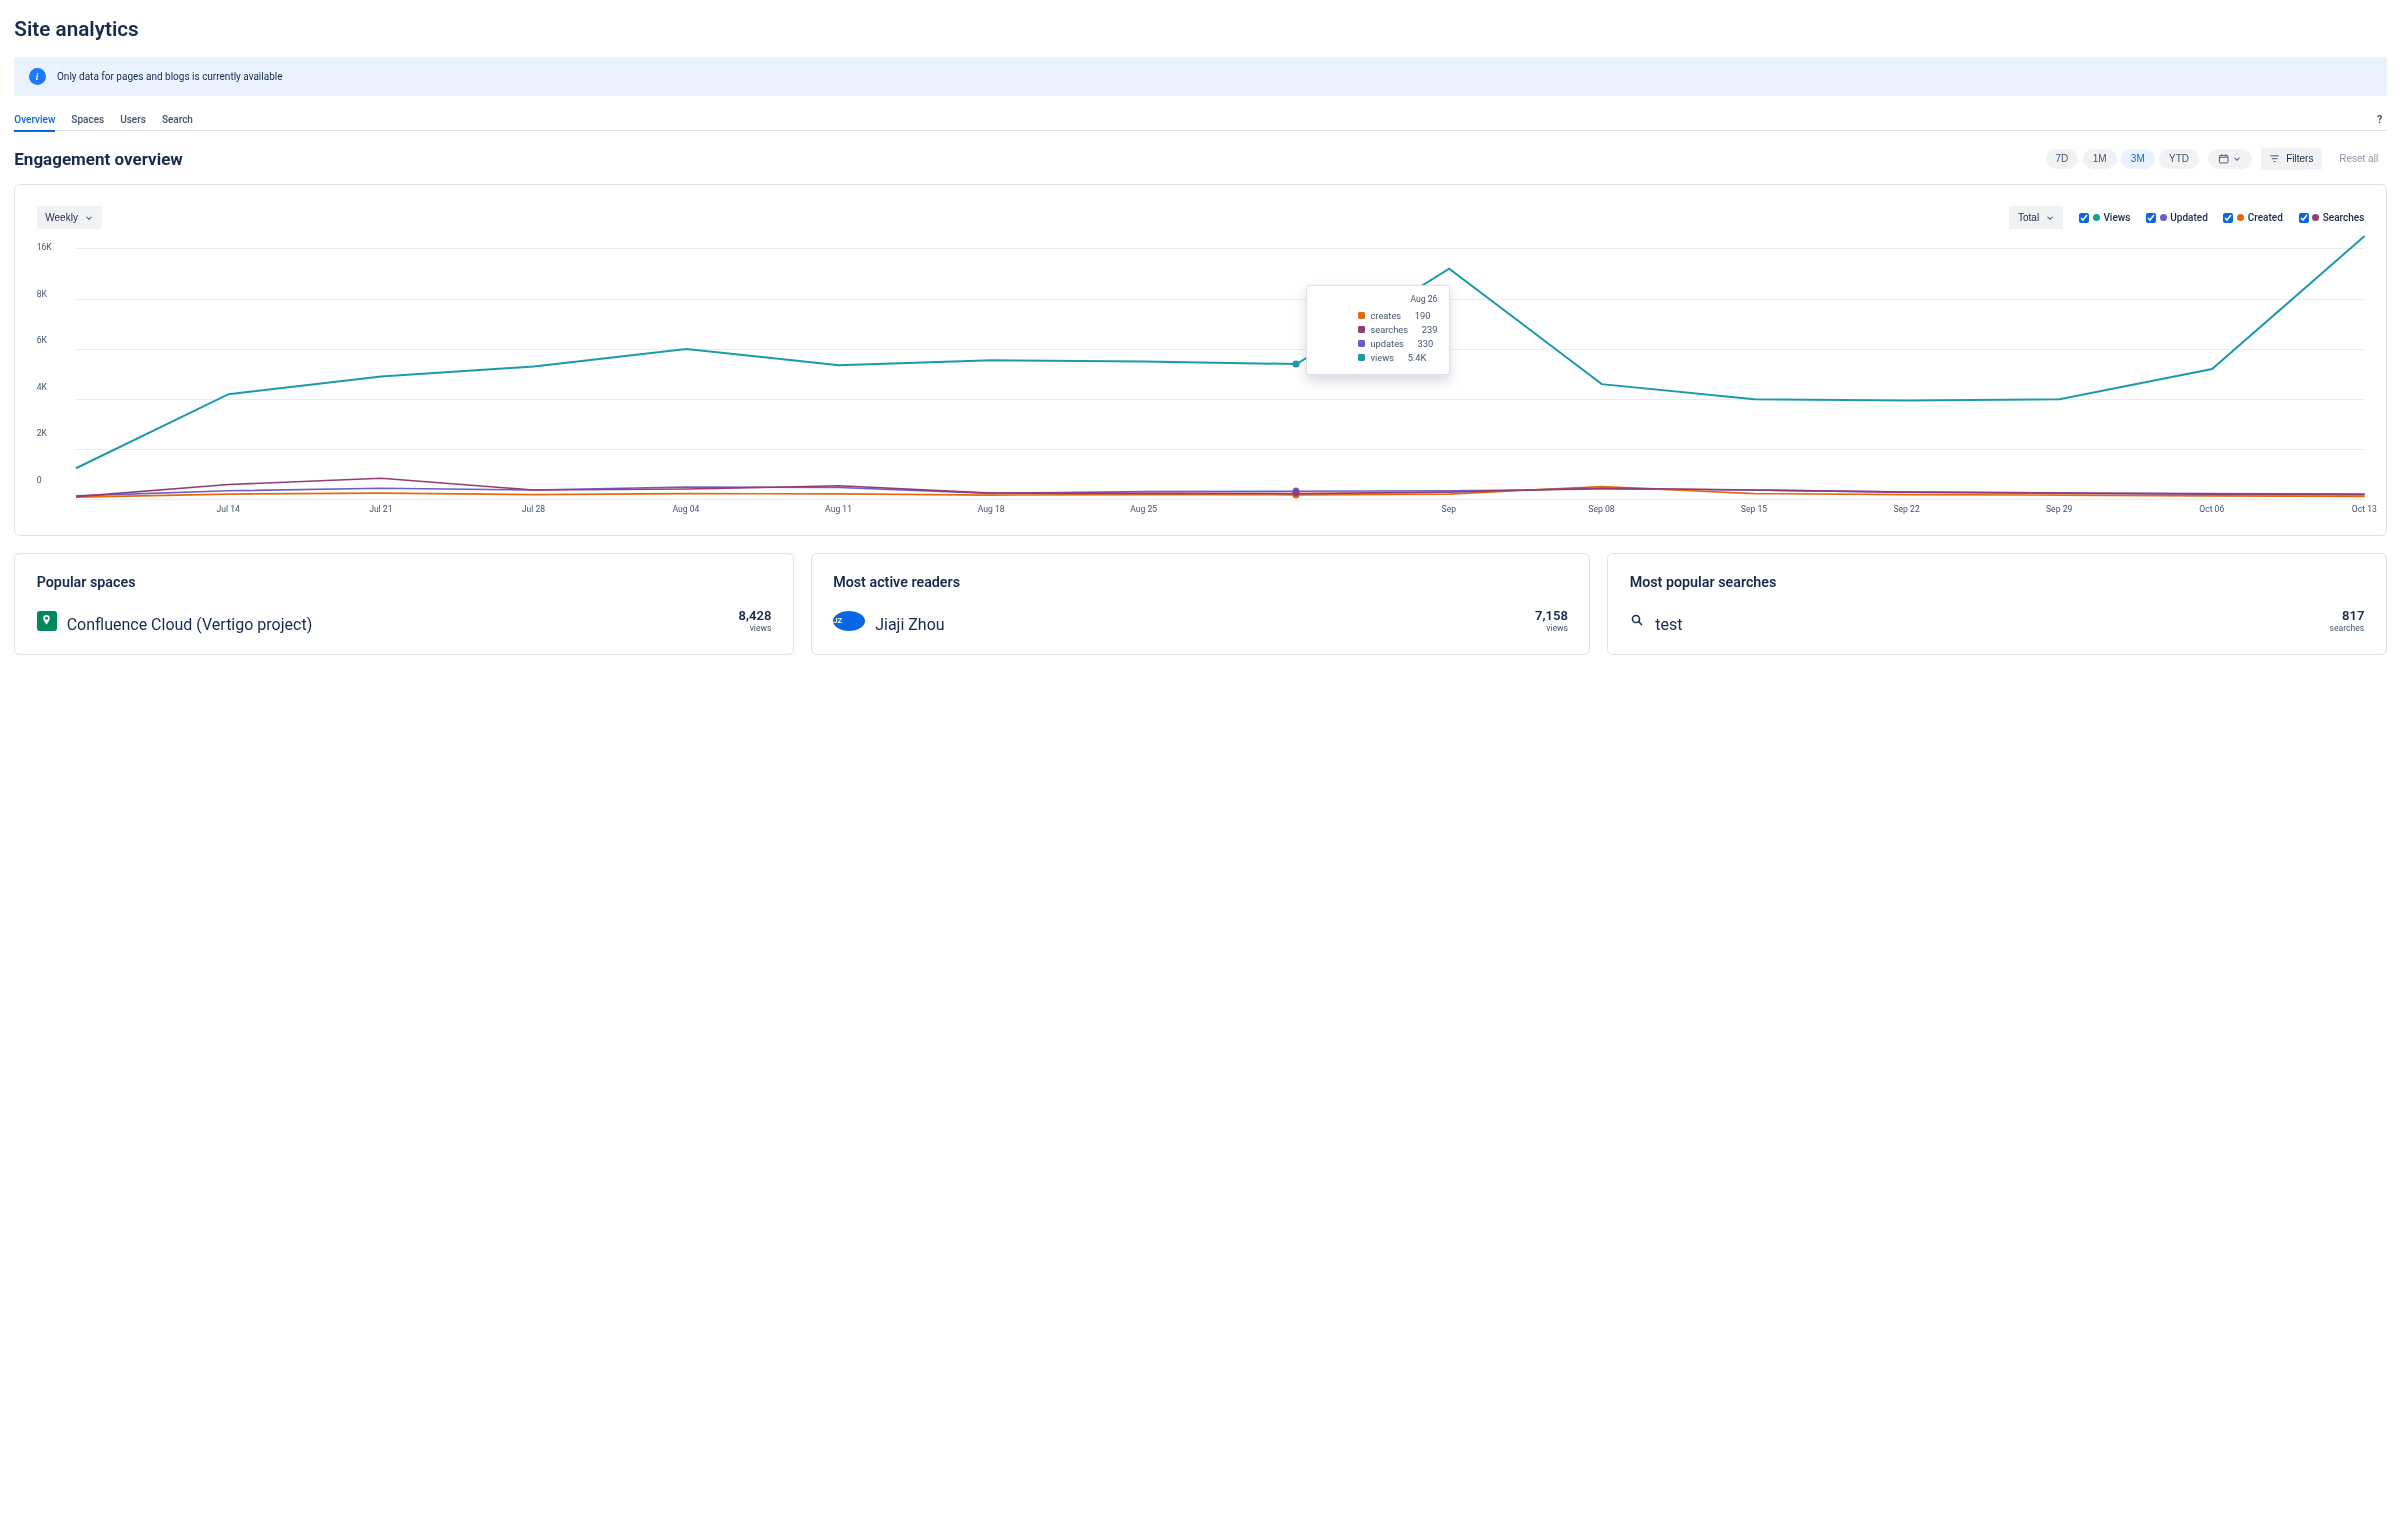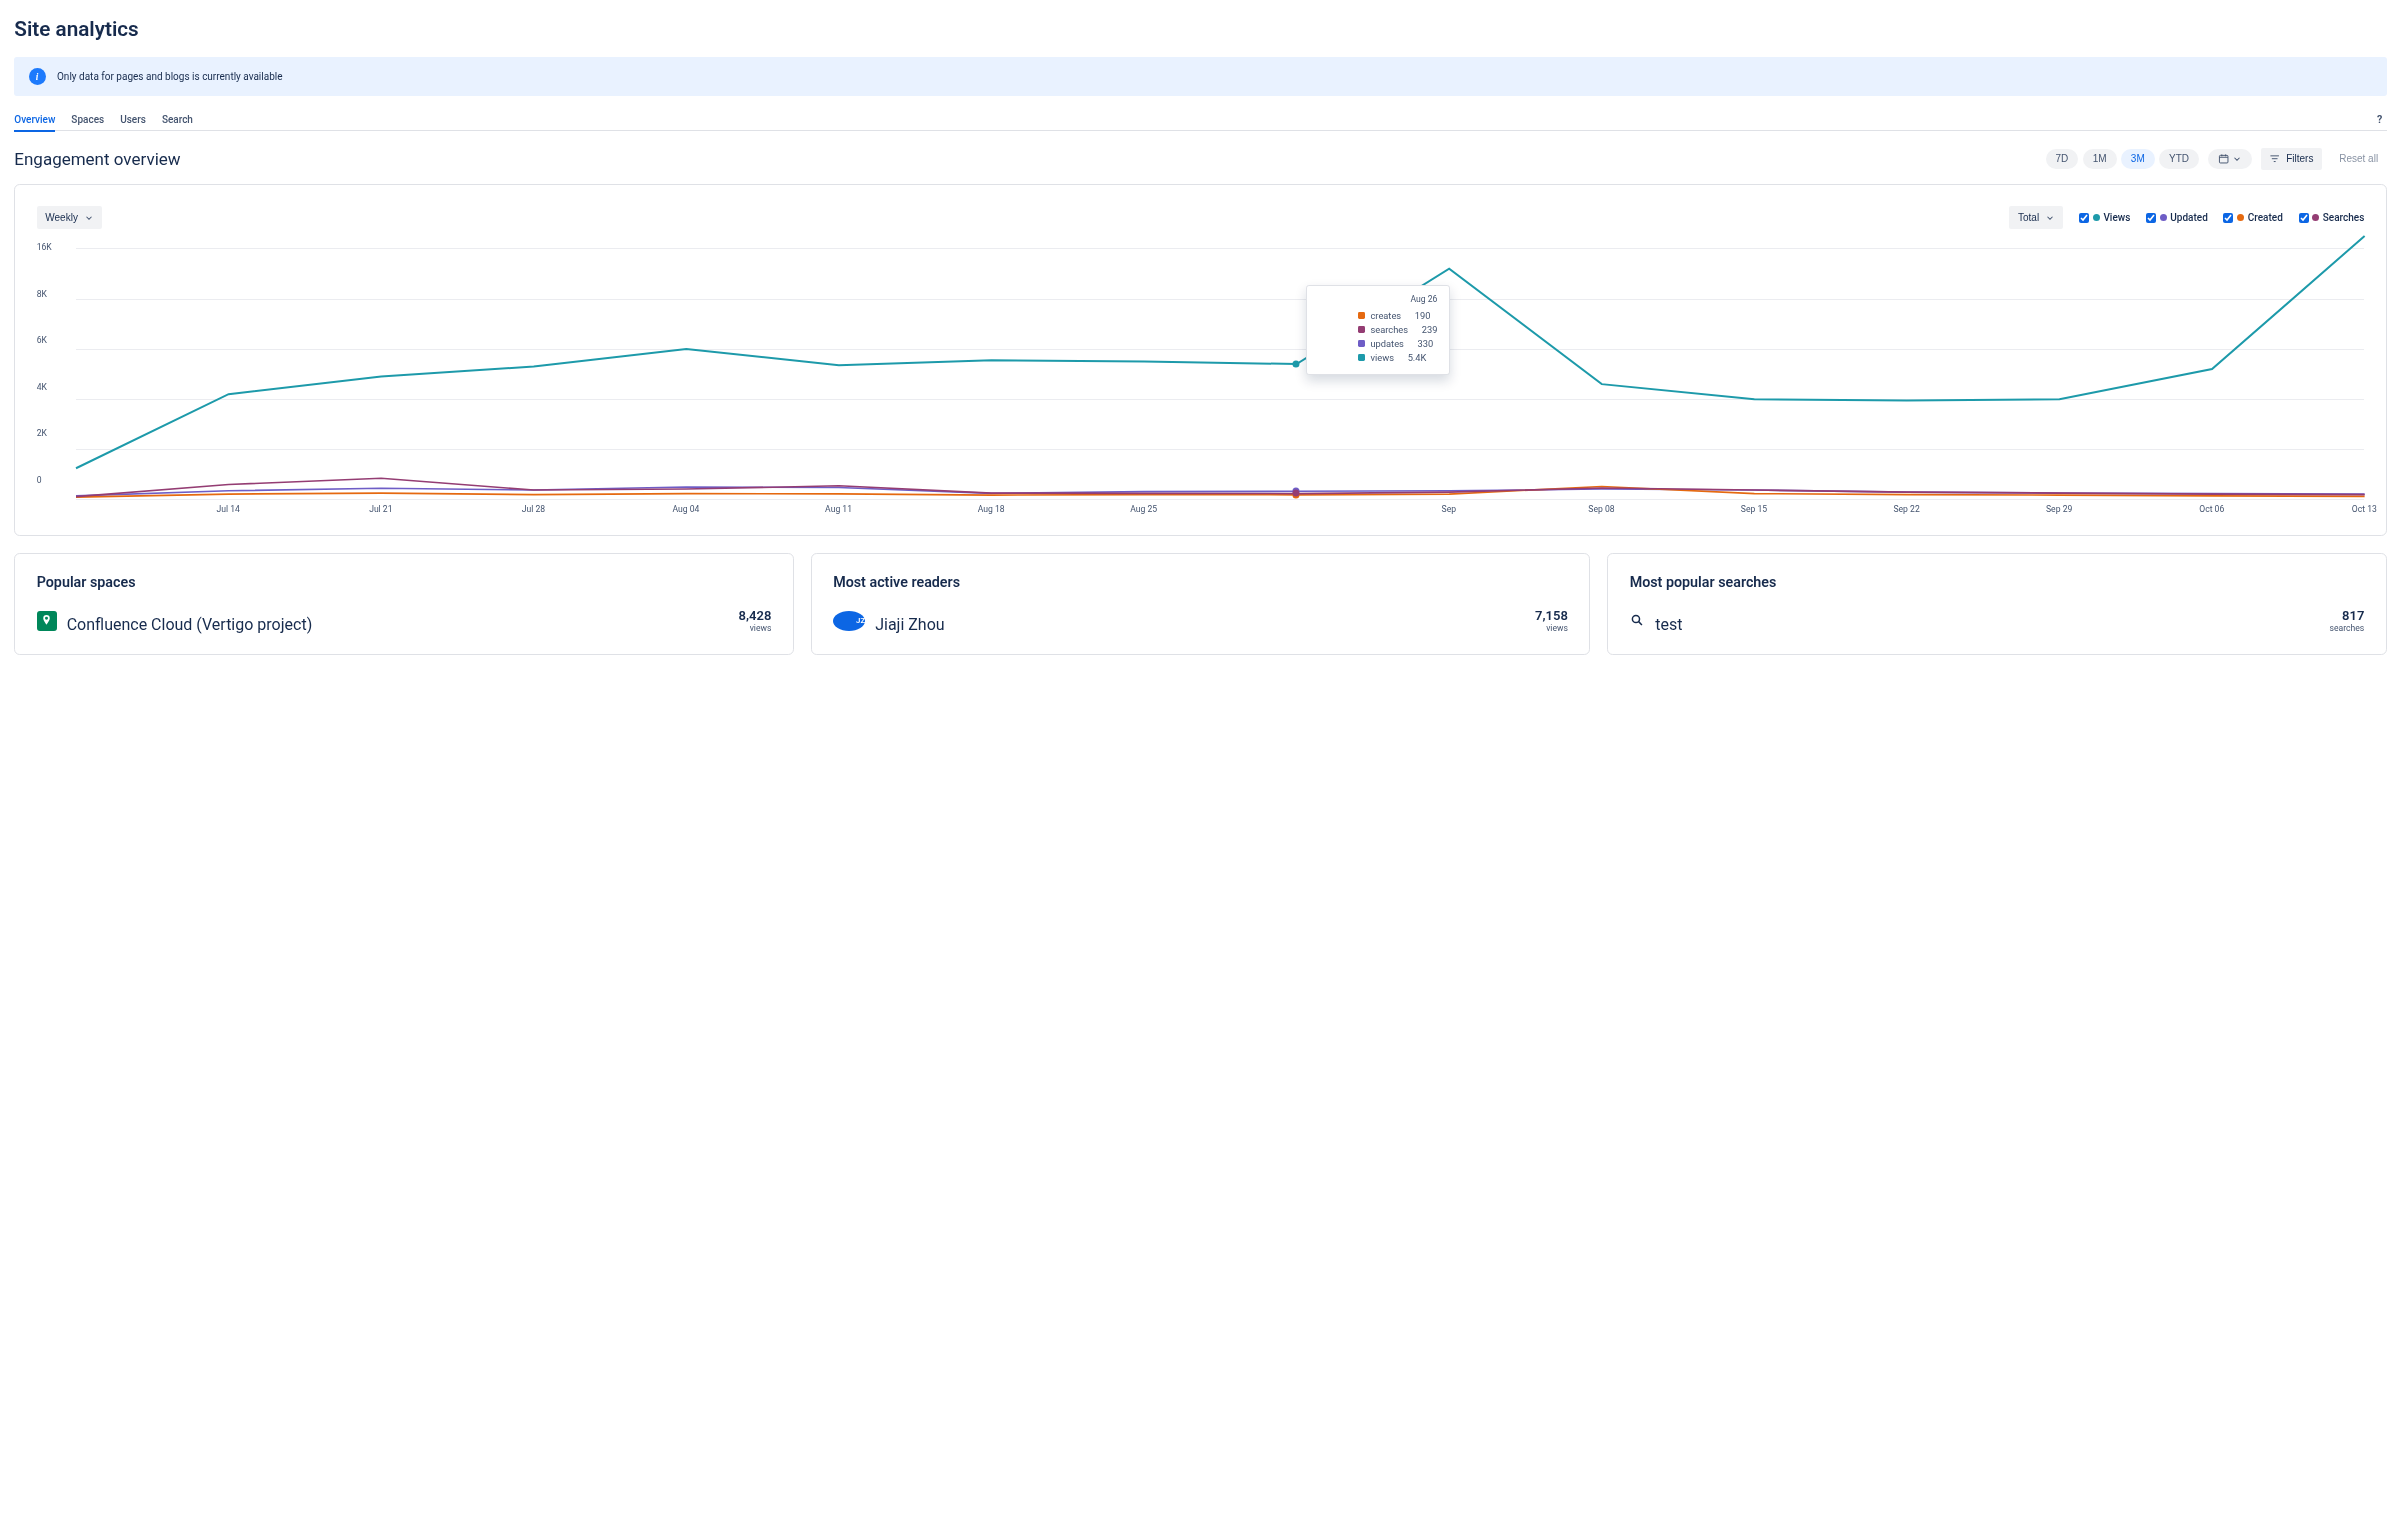--- a/index.html
+++ b/index.html
@@ -50,21 +50,21 @@
     padding:5.7px 0;cursor:pointer;position:relative;
   }
   .tab.active{color:var(--blue);}
   .tab.active::after{
     content:"";position:absolute;left:0;right:0;bottom:-1.4px;height:1.4px;background:var(--blue);
   }
   .help{font-weight:700;color:var(--text-subtle);font-size:10.7px;cursor:pointer;padding:0 4.3px;}
   .section-head{
     display:flex;justify-content:space-between;align-items:center;margin-bottom:14.3px;flex-wrap:wrap;gap:8.6px;
   }
-  h2.section-title{font-size:17px;font-weight:400;margin:0;color:#172B4D;}
+  h2.section-title{font-size:17px;font-weight:700;margin:0;color:#172B4D;}
   .controls{display:flex;align-items:center;gap:8.6px;}
   .chip-group{display:flex;gap:4.3px;}
   .chip{
     background:var(--chip);border:none;border-radius:71px;
     padding:4.3px 10px;font-size:10px;font-weight:500;color:var(--text-subtle);cursor:pointer;
   }
   .chip.active{background:var(--chip-active);color:var(--chip-active-text);}
   .chip.icon{display:flex;align-items:center;gap:2.9px;}
   .btn{
     background:var(--chip);border:none;border-radius:2.1px;
@@ -106,21 +106,21 @@
   .marker{position:absolute;width:7.1px;height:7.1px;border-radius:50%;transform:translate(-50%,-50%);}
   .stats-row{display:flex;gap:17px;}
   .stat-card{flex:1;border:0.7px solid var(--border);border-radius:5.7px;padding:20px 21.4px;}
   .stat-card h3{font-size:14.3px;font-weight:600;margin:0 0 17px;color:#172B4D;}
   .stat-item{display:flex;align-items:center;justify-content:space-between;gap:11.4px;}
   .stat-left{display:flex;align-items:center;gap:10px;}
   .stat-name{font-size:16px;color:#172B4D;margin-top:8px;}
   .stat-right{text-align:right;}
   .stat-value{font-size:13px;font-weight:600;color:#172B4D;}
   .stat-unit{font-size:8.6px;color:var(--text-subtle);}
-  .avatar{width:32px;height:20px;border-radius:50%;display:flex;align-items:center;justify-content:flex-end;font-size:7.8px;font-weight:600;color:#fff;flex-shrink:0;}
+  .avatar{width:32px;height:20px;border-radius:50%;display:flex;align-items:center;justify-content:flex-start;font-size:7.8px;font-weight:600;color:#fff;flex-shrink:0;}
   .space-icon{width:20px;height:20px;border-radius:2.9px;background:#00875A;display:flex;align-items:center;justify-content:center;flex-shrink:0;}
   .search-glyph{width:15.7px;height:15.7px;display:flex;align-items:center;justify-content:center;}
   svg.icon16{width:11.4px;height:11.4px;}
   svg.icon14{width:10px;height:10px;}
 </style>
 </head>
 <body>
 
 <h1>Site analytics</h1>
 

